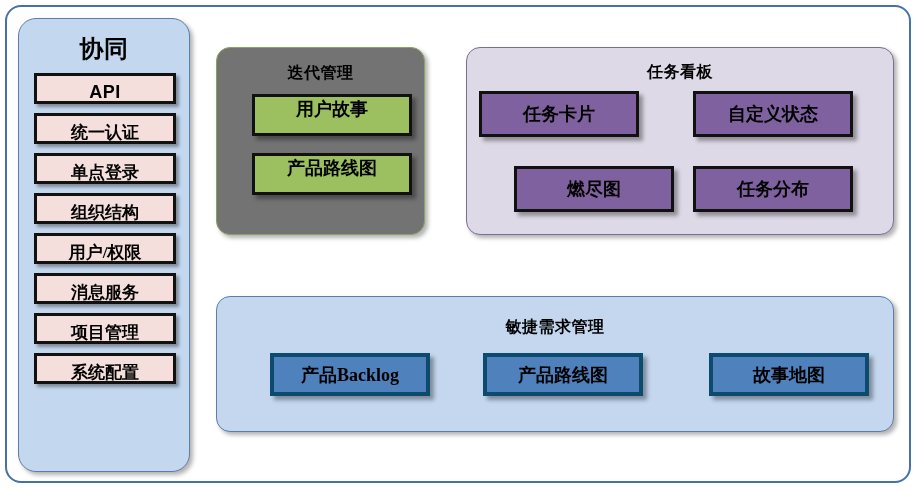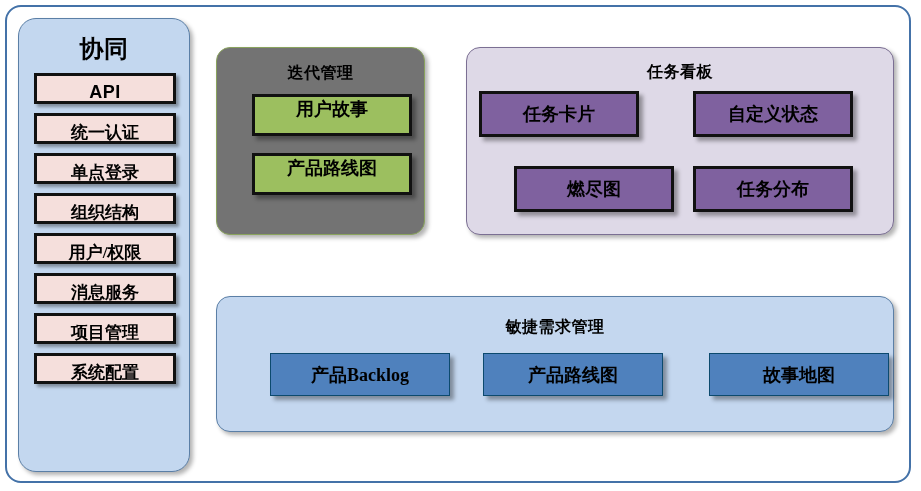--- a/index.html
+++ b/index.html
@@ -169,24 +169,24 @@
     top: 296px;
     width: 678px;
     height: 136px;
     background: #c4d7ef;
     border-color: #5b7fa6;
   }
   .agile .panel-title { top: 20px; }
   .ag-box {
     position: absolute;
     top: 56px;
-    width: 180px;
+    width: 160px;
     height: 43px;
     background: #4f81bd;
-    border: 1px solid #0c4a6e;
+    border: 4px solid #0c4a6e;
     box-sizing: border-box;
     display: flex;
     align-items: center;
     justify-content: center;
     box-shadow: 4px 4px 4px rgba(0,0,0,0.35);
   }
   .ag-box span {
     font-family: "Liberation Serif", "DejaVu Serif", serif;
     font-size: 18px;
     font-weight: bold;

